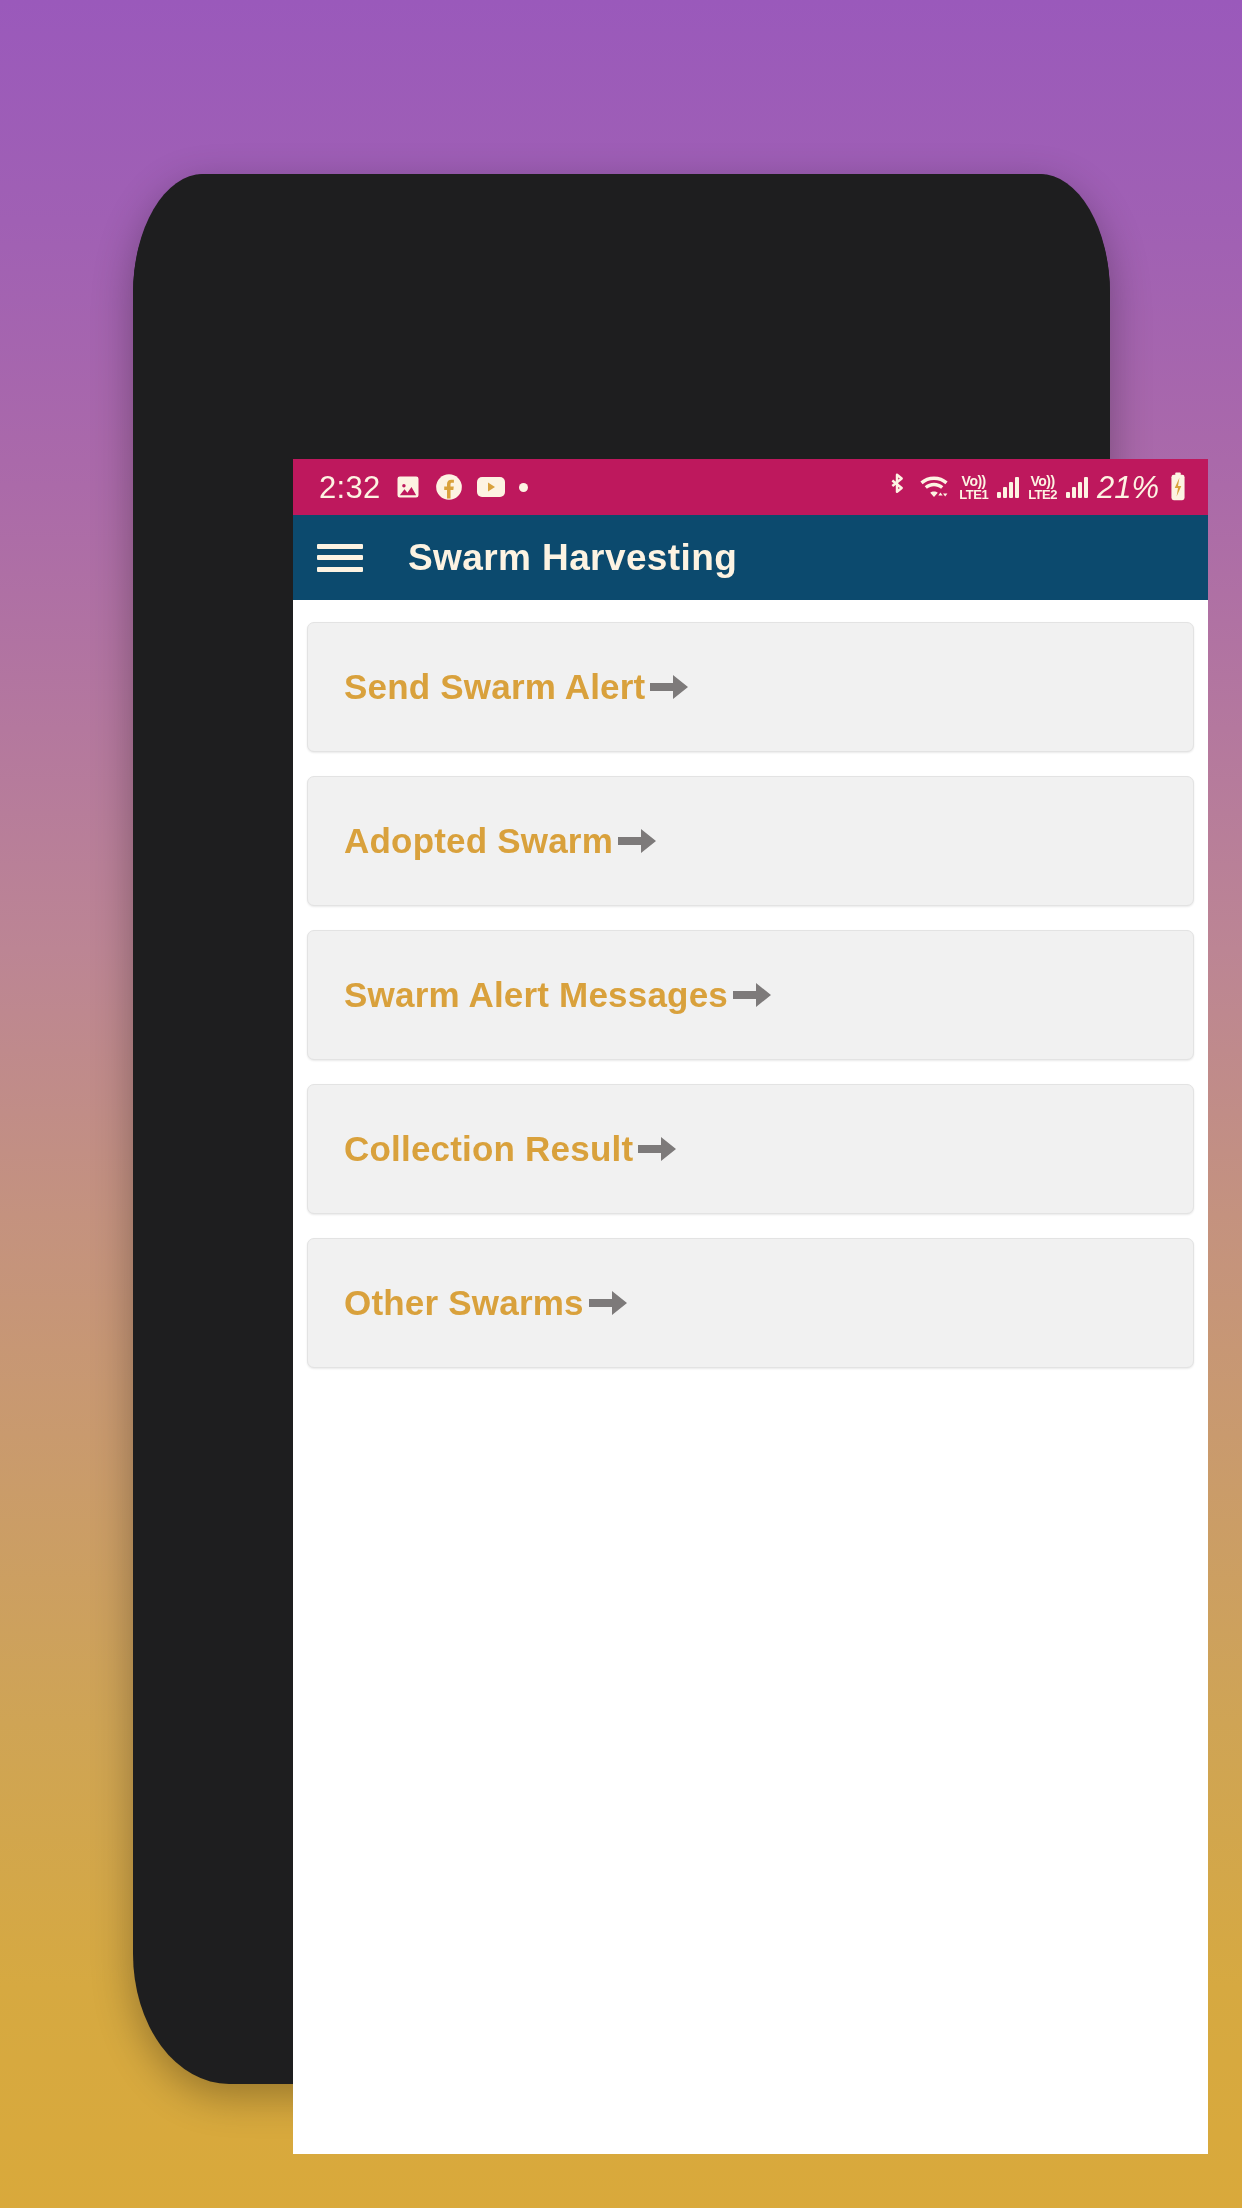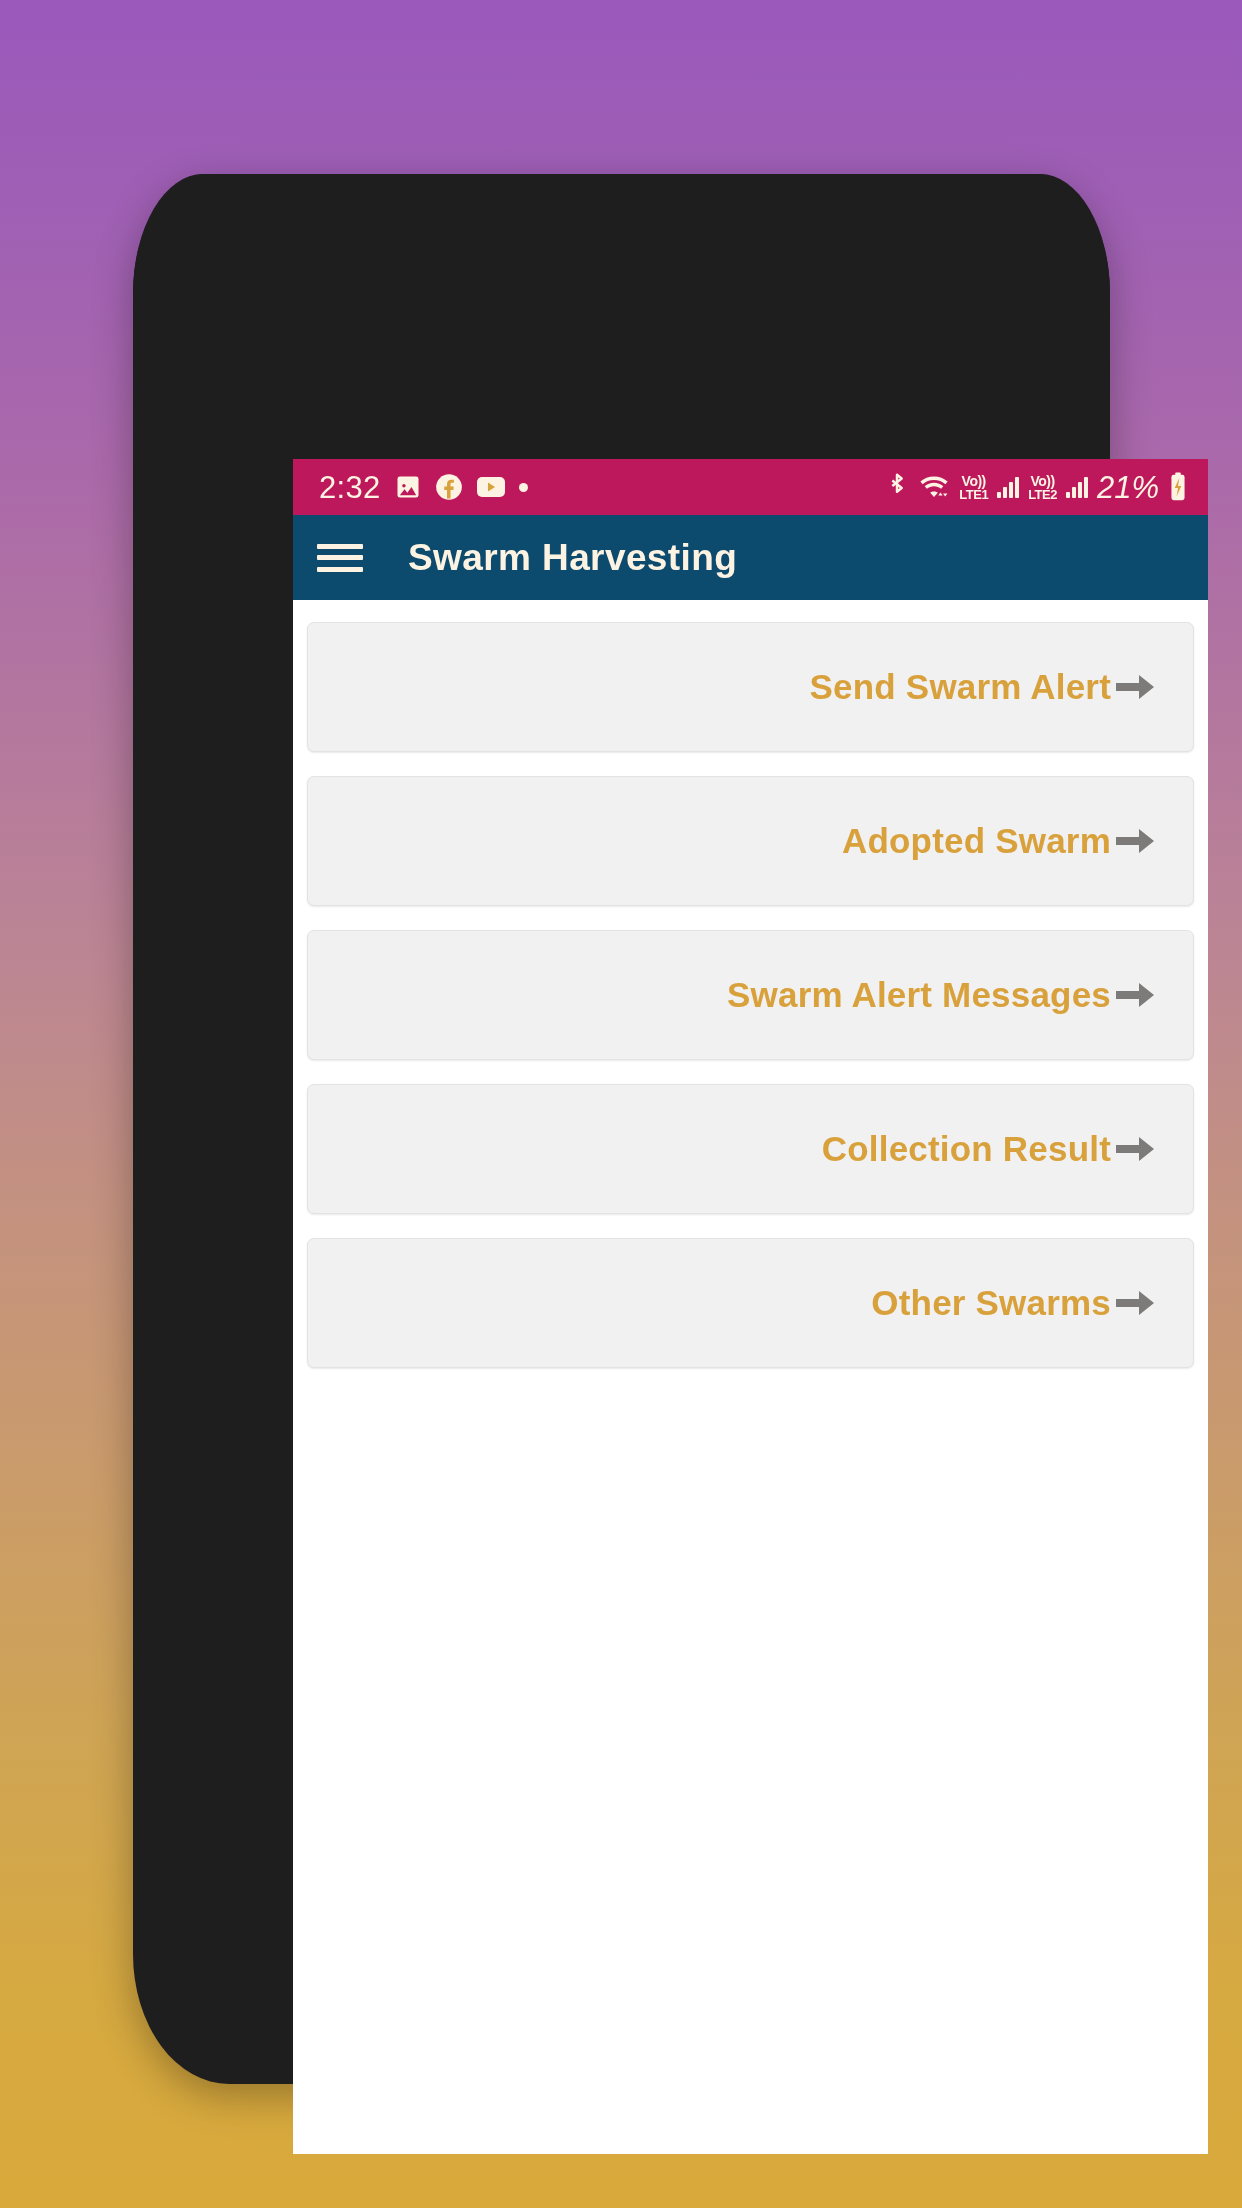--- a/index.html
+++ b/index.html
@@ -113,21 +113,21 @@
   .list-item{
     position:relative;
     height:130px;
     margin-bottom:24px;
     background:#f1f1f1;
     border:1px solid #e3e3e3;
     border-radius:7px;
     box-shadow:0 1px 2px rgba(0,0,0,.09);
     display:flex;
     align-items:center;
-    justify-content:flex-end;
+    justify-content:flex-start;
     padding:0 34px 0 36px;
     cursor:pointer;
   }
   .list-label{
     color:#d9a13c;
     font-size:35px;
     font-weight:bold;
     letter-spacing:.2px;
   }
   .arrow-icon{

